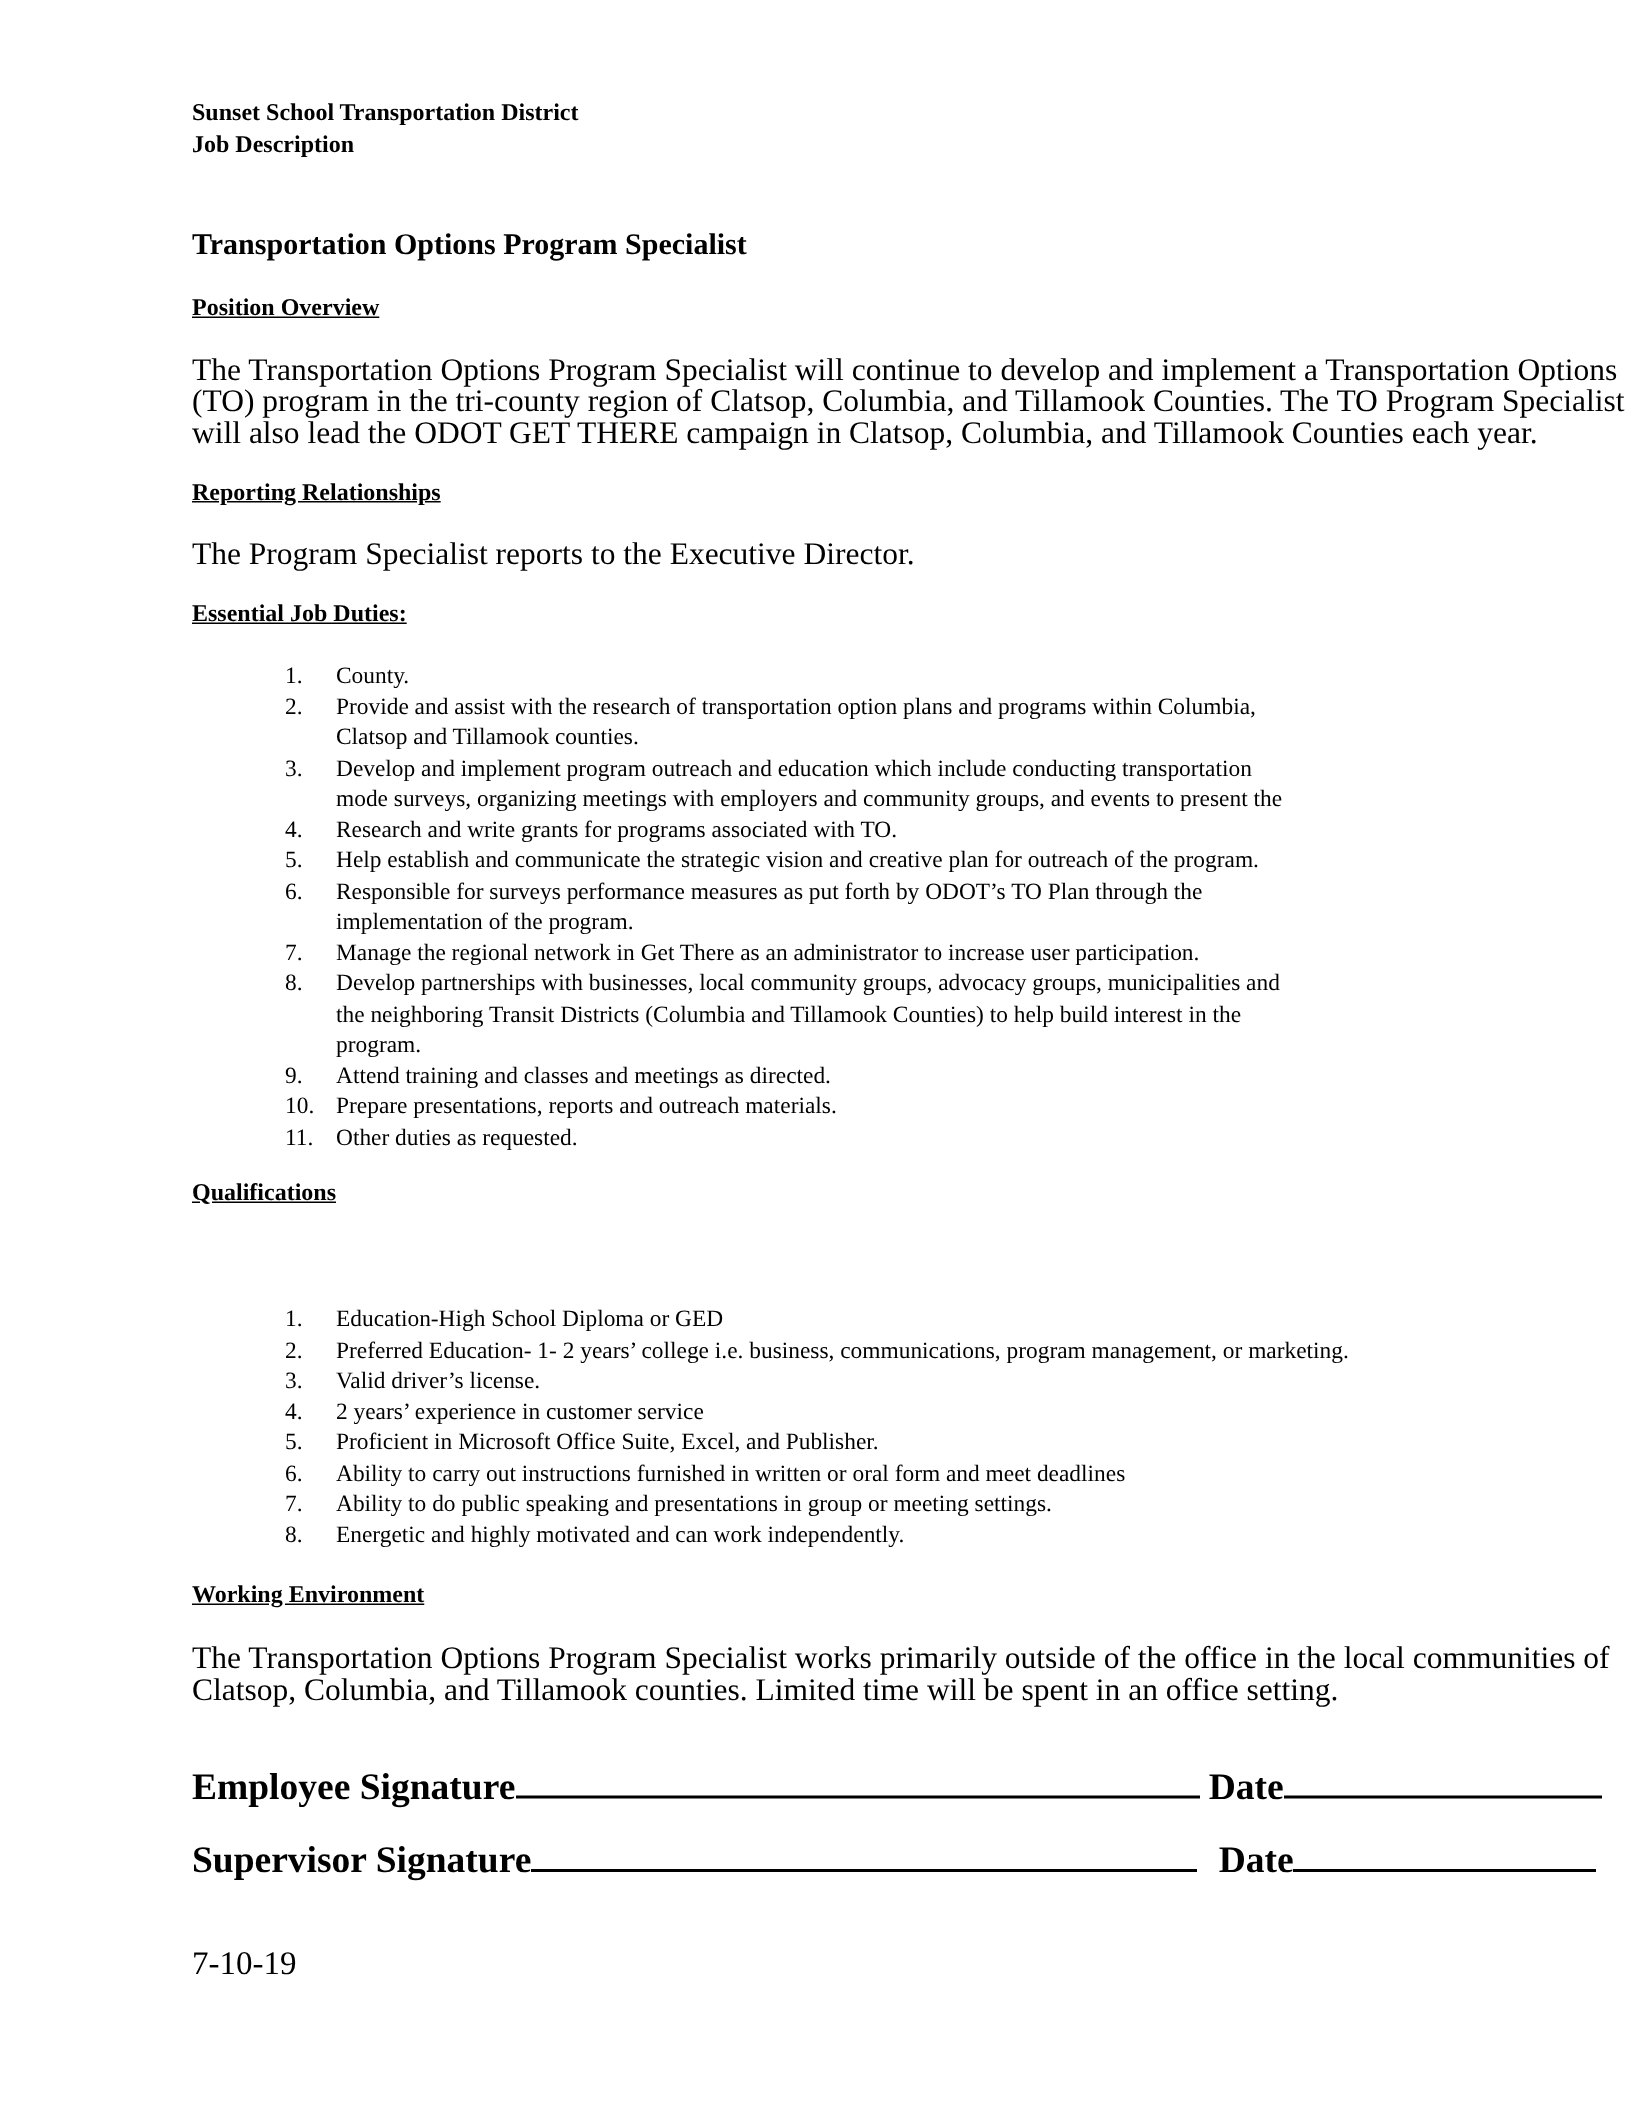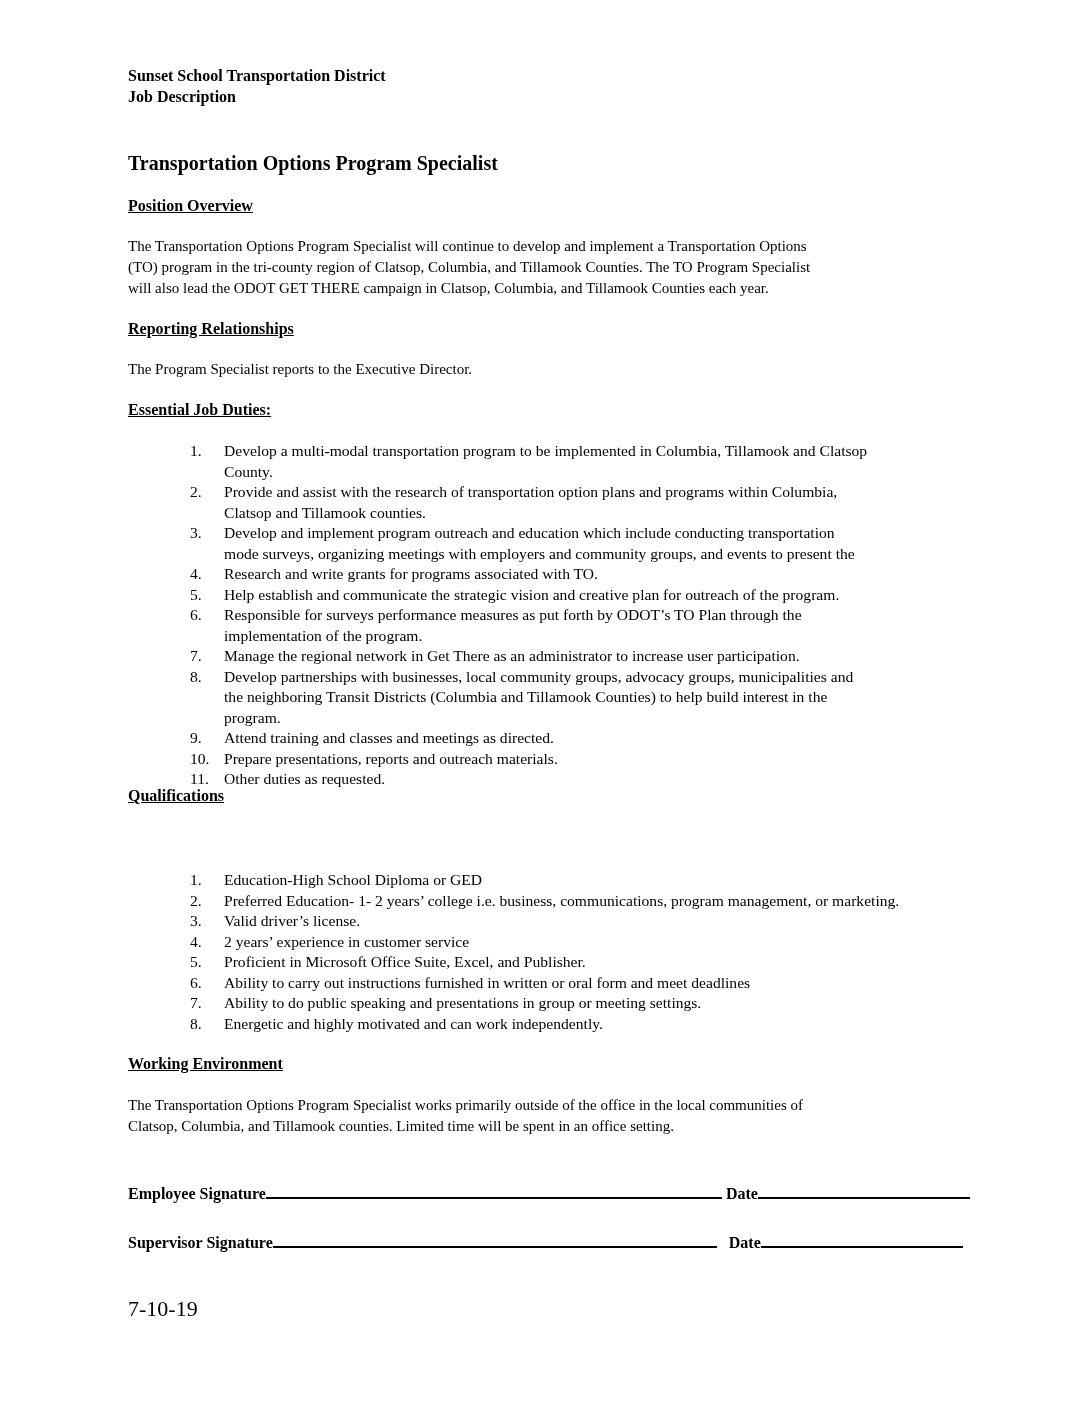--- a/index.html
+++ b/index.html
@@ -5,27 +5,27 @@
     html, body { margin: 0; padding: 0; background: #ffffff; }
     body {
       width: 1088px; height: 1408px; position: relative; overflow: hidden;
       font-family: "Liberation Serif", "DejaVu Serif", serif;
       color: #000;
     }
     .abs { position: absolute; }
     .org { left: 128px; top: 65px; font-weight: bold; font-size: 16px; line-height: 21px; }
     .title { left: 128px; top: 151px; font-weight: bold; font-size: 20px; line-height: 24px; }
     .heading { left: 128px; font-weight: bold; font-size: 16px; text-decoration: underline; line-height: 20px; }
-    .para { left: 128px; font-size: 15px; line-height: 21px; width: 880px; }
+    .para { left: 128px; font-size: 21px; line-height: 21px; width: 880px; }
     .para .line { display: block; white-space: nowrap; }
     ol.list { position: absolute; left: 190px; margin: 0; padding: 0; list-style: none; font-size: 15.6px; line-height: 20.5px; }
     ol.list li { position: relative; padding-left: 34px; white-space: nowrap; }
     ol.list li .num { position: absolute; left: 0; top: 0; width: 30px; }
     ol.list li .txt { display: block; }
-    .sig { left: 128px; font-weight: bold; font-size: 16px; line-height: 26px; white-space: nowrap; }
+    .sig { left: 128px; font-weight: bold; font-size: 25px; line-height: 26px; white-space: nowrap; }
     .sig .blank { display: inline-block; border-bottom: 2px solid #000; height: 20px; vertical-align: baseline; }
     .footer-date { left: 128px; top: 1295px; font-size: 22px; line-height: 28px; }
   </style>
 </head>
 <body>
 
 <div class="abs org">
   <div>Sunset School Transportation District</div>
   <div>Job Description</div>
 </div>
@@ -39,21 +39,20 @@
   <span class="line">will also lead the ODOT GET THERE campaign in Clatsop, Columbia, and Tillamook Counties each year.</span>
 </div>
 
 <div class="abs heading" style="top:319px;">Reporting Relationships</div>
 <div class="abs para" style="top:359px;">The Program Specialist reports to the Executive Director.</div>
 
 <div class="abs heading" style="top:400px;">Essential Job Duties:</div>
 <ol class="list" id="duties-list" style="top:441px;">
     <li>
       <span class="num">1.</span>
-      <span class="txt">Develop a multi-modal transportation program to be implemented in Columbia, Tillamook and Clatsop</span>
       <span class="txt">County.</span>
     </li>
     <li>
       <span class="num">2.</span>
       <span class="txt">Provide and assist with the research of transportation option plans and programs within Columbia,</span>
       <span class="txt">Clatsop and Tillamook counties.</span>
     </li>
     <li>
       <span class="num">3.</span>
       <span class="txt">Develop and implement program outreach and education which include conducting transportation</span>

